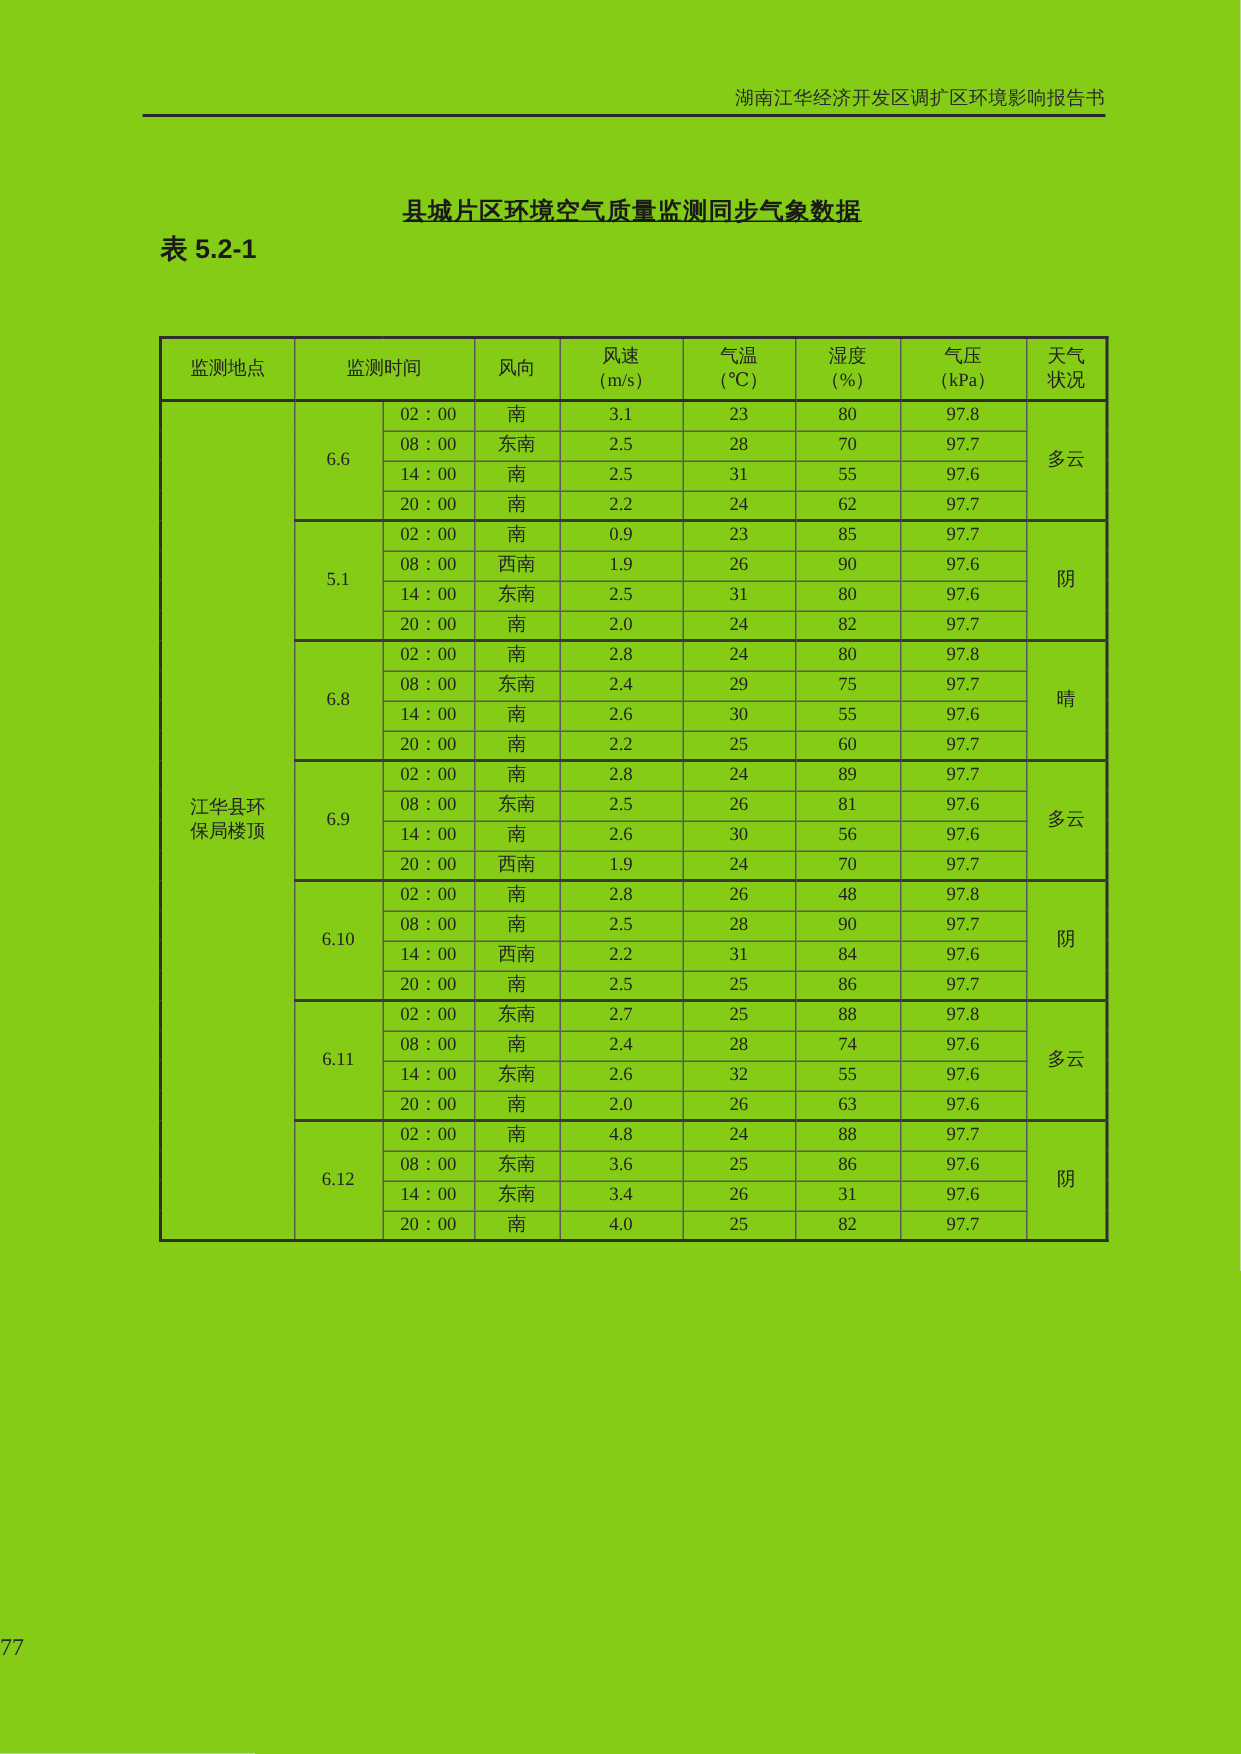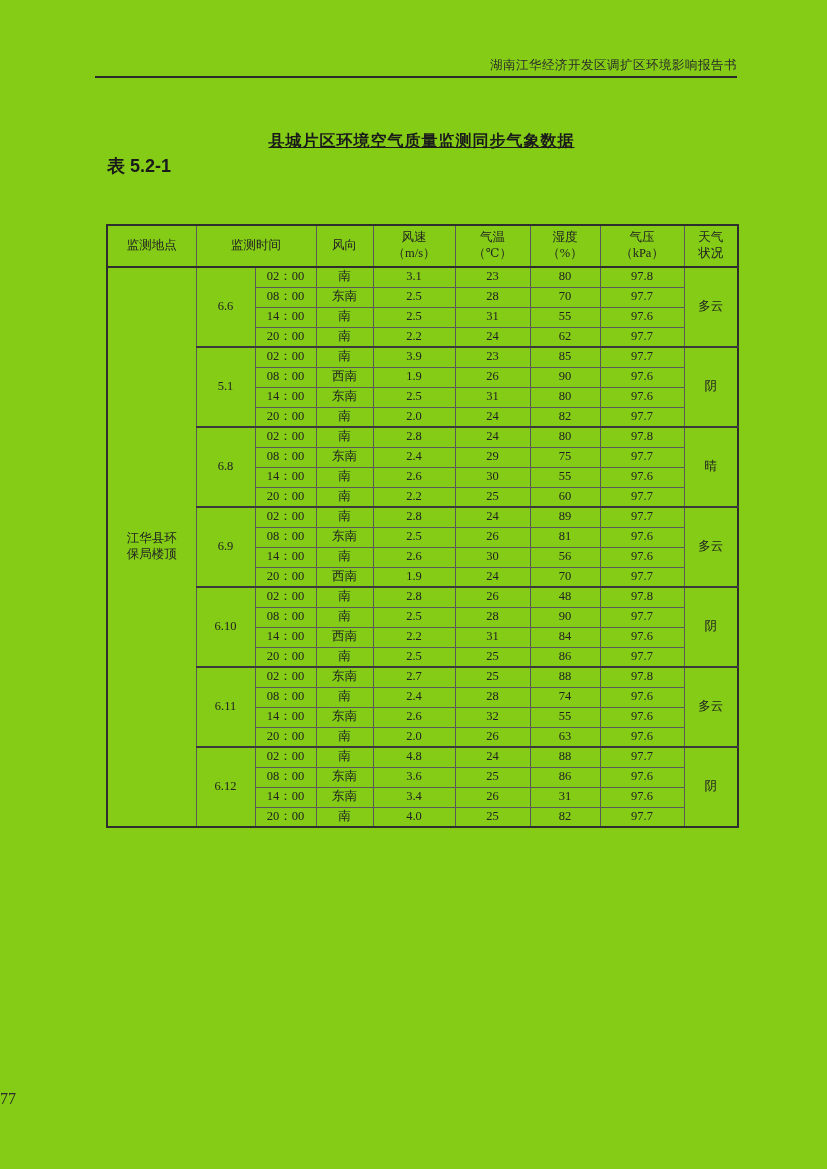--- a/index.html
+++ b/index.html
@@ -164,21 +164,21 @@
           <td>南</td>
           <td>2.2</td>
           <td>24</td>
           <td>62</td>
           <td>97.7</td>
         </tr>
         <tr class="block-start">
           <td rowspan="4">5.1</td>
           <td>02：00</td>
           <td>南</td>
-          <td>3.9</td>
+          <td>0.9</td>
           <td>23</td>
           <td>85</td>
           <td>97.7</td>
           <td rowspan="4">阴</td>
         </tr>
         <tr>
           <td>08：00</td>
           <td>西南</td>
           <td>1.9</td>
           <td>26</td>

